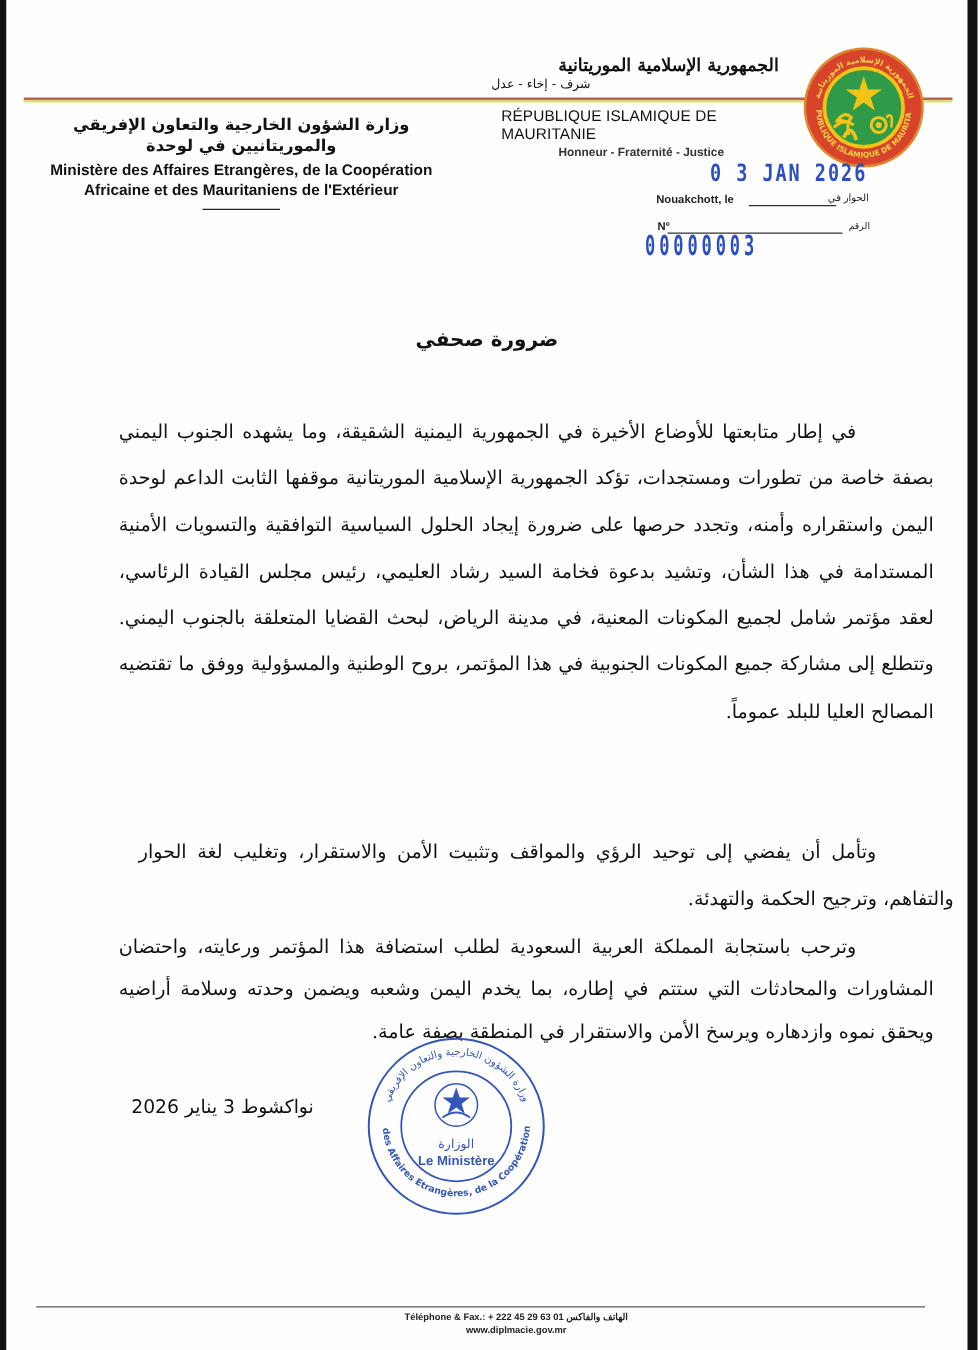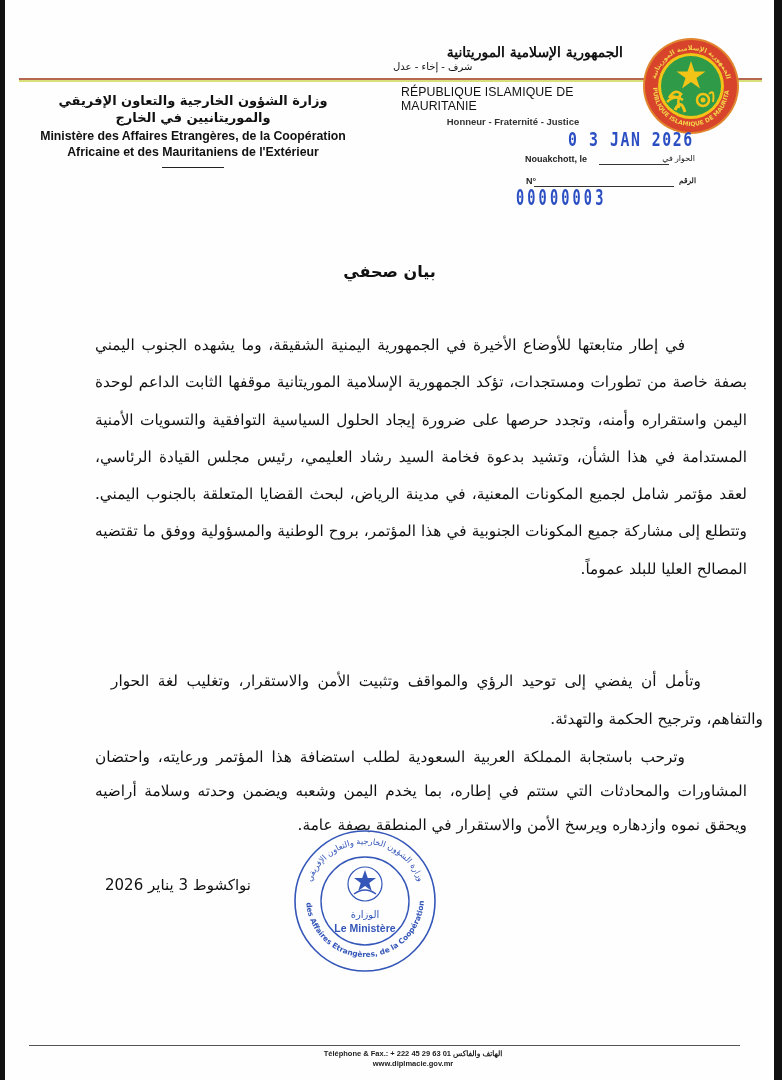--- a/index.html
+++ b/index.html
@@ -34,21 +34,21 @@
     position: absolute; left: 563px; top: 128px; color: #2b4ec2;
     font-family: "DejaVu Sans Mono", monospace; font-weight: bold; font-size: 19px;
     letter-spacing: 2px; transform: scaleX(0.78); transform-origin: left;
   }
   .field-row { position: absolute; font-family: "Liberation Sans", sans-serif; font-size: 9px; font-weight: bold; color: #222; }
   .city-row { left: 520px; top: 154px; width: 170px; }
   .city-row .line { position: absolute; left: 74px; top: 10px; width: 70px; border-bottom: 1px solid #333; }
   .city-row .ar { position: absolute; right: 0; top: 0; font-weight: normal; font-size: 8px; direction: rtl; }
   .num-row { left: 521px; top: 176px; width: 170px; }
   .num-row .line { position: absolute; left: 8px; top: 10px; width: 140px; border-bottom: 1px solid #333; }
-  .num-row .ar { position: absolute; right: 0; top: 0; font-weight: bold; font-size: 7.5px; direction: rtl; text-align: center; }
+  .num-row .ar { position: absolute; right: 0; top: 0; font-weight: normal; font-size: 7.5px; direction: rtl; text-align: center; }
   .num-stamp {
     position: absolute; left: 511px; top: 185px; color: #2b4ec2;
     font-family: "DejaVu Sans Mono", monospace; font-weight: bold; font-size: 22px;
     letter-spacing: 5px; transform: scaleX(0.62); transform-origin: left;
   }
 
   .heading {
     position: absolute; left: 0; width: 769px; top: 262px; text-align: center;
     font-family: "DejaVu Sans", sans-serif; font-weight: bold; font-size: 16px; direction: rtl; color: #111;
   }
@@ -77,21 +77,21 @@
 
 <div class="page">
 
   <div class="rule">
     <div class="r1"></div>
       <div class="r2"></div>
   </div>
 
   <div class="ministry">
     <div class="ar">وزارة الشؤون الخارجية والتعاون الإفريقي</div>
-    <div class="ar">والموريتانيين في الخارج</div>
+    <div class="ar">والموريتانيين في لوحدة</div>
     <div class="fr">Ministère des Affaires Etrangères, de la Coopération</div>
     <div class="fr" style="margin-top:0">Africaine et des Mauritaniens de l'Extérieur</div>
     <div class="dash"></div>
   </div>
 
   <div class="republic">
     <div class="ar-title">الجمهورية الإسلامية الموريتانية</div>
     <div class="ar-motto">شرف - إخاء - عدل</div>
     <div class="fr-title">RÉPUBLIQUE ISLAMIQUE DE MAURITANIE</div>
     <div class="fr-motto">Honneur - Fraternité - Justice</div>
@@ -129,21 +129,21 @@
   </div>
 
   <div class="field-row num-row">
     <span>N°</span>
     <span class="line"></span>
     <span class="ar">الرقم</span>
   </div>
 
   <div class="num-stamp">00000003</div>
 
-  <div class="heading">بيان صحفي</div>
+  <div class="heading">ضرورة صحفي</div>
 
   <p class="body-text p1" style="margin:0">في إطار متابعتها للأوضاع الأخيرة في الجمهورية اليمنية الشقيقة، وما يشهده الجنوب اليمني بصفة خاصة من تطورات ومستجدات، تؤكد الجمهورية الإسلامية الموريتانية موقفها الثابت الداعم لوحدة اليمن واستقراره وأمنه، وتجدد حرصها على ضرورة إيجاد الحلول السياسية التوافقية والتسويات الأمنية المستدامة في هذا الشأن، وتشيد بدعوة فخامة السيد رشاد العليمي، رئيس مجلس القيادة الرئاسي، لعقد مؤتمر شامل لجميع المكونات المعنية، في مدينة الرياض، لبحث القضايا المتعلقة بالجنوب اليمني. وتتطلع إلى مشاركة جميع المكونات الجنوبية في هذا المؤتمر، بروح الوطنية والمسؤولية ووفق ما تقتضيه المصالح العليا للبلد عموماً.</p>
   <p class="body-text p2" style="margin:16px">وتأمل أن يفضي إلى توحيد الرؤي والمواقف وتثبيت الأمن والاستقرار، وتغليب لغة الحوار والتفاهم، وترجيح الحكمة والتهدئة.</p>
   <p class="body-text p3" style="margin:0">وترحب باستجابة المملكة العربية السعودية لطلب استضافة هذا المؤتمر ورعايته، واحتضان المشاورات والمحادثات التي ستتم في إطاره، بما يخدم اليمن وشعبه ويضمن وحدته وسلامة أراضيه ويحقق نموه وازدهاره ويرسخ الأمن والاستقرار في المنطقة بصفة عامة.</p>
 
   <div class="sign-date">نواكشوط 3 يناير 2026</div>
 
   <svg class="seal" viewBox="0 0 146 146">
     <defs>
       <path id="sealTop" d="M 16 73 A 57 57 0 0 1 130 73"></path>

